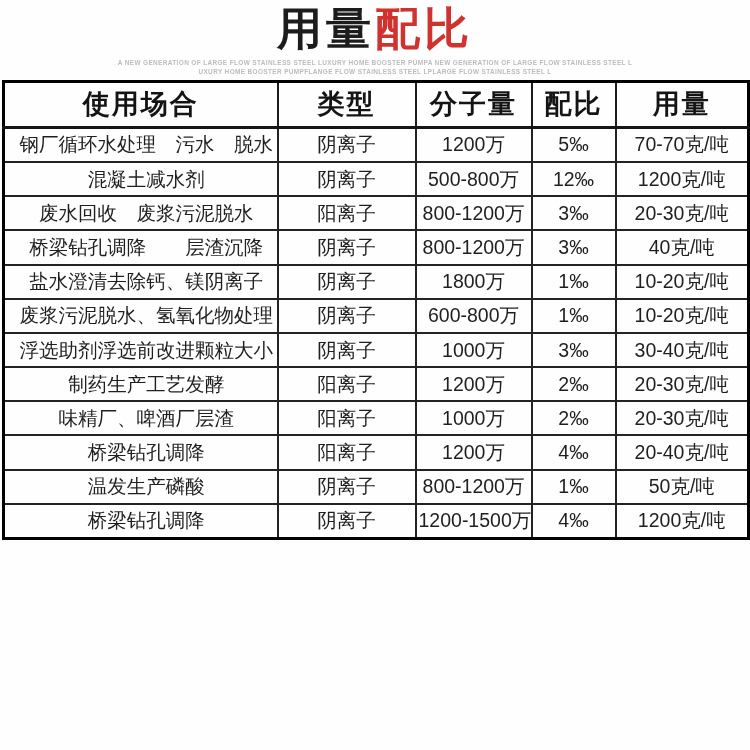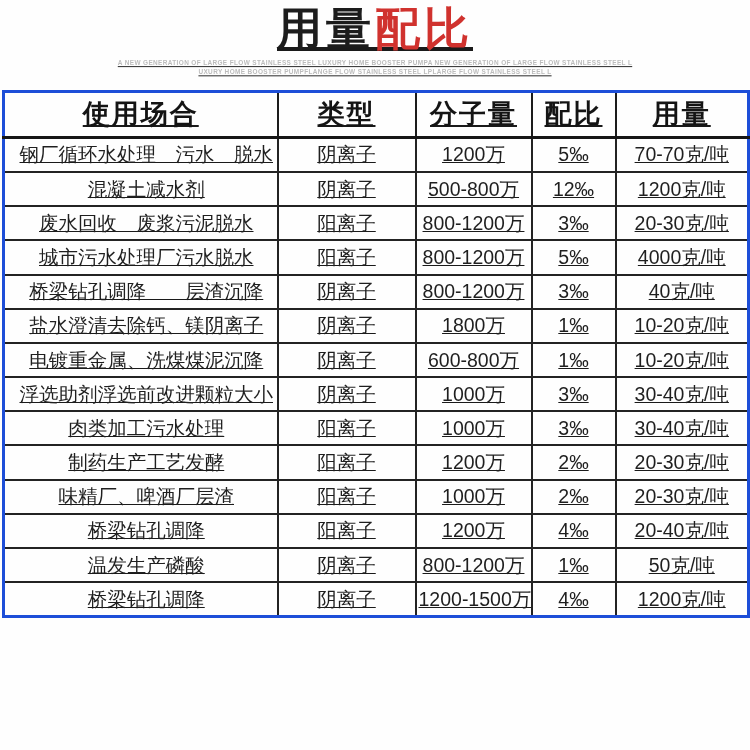--- a/index.html
+++ b/index.html
@@ -10,21 +10,20 @@
     height: 750px;
     overflow: hidden;
     font-family: "Liberation Sans", "DejaVu Sans", sans-serif;
     color: #1a1a1a;
   }
   .page {
     width: 750px;
     height: 750px;
     box-sizing: border-box;
     background: #fefefe;
-    text-decoration: underline;
   }
   .title {
     text-align: center;
     padding-top: 4px;
     font-size: 45px;
     font-weight: bold;
     letter-spacing: 4px;
     line-height: 1.1;
     color: #1c1c1c;
     white-space: nowrap;
@@ -34,25 +33,25 @@
     margin-top: 4px;
     text-align: center;
     font-size: 7px;
     line-height: 1.45;
     color: #bcbcbc;
     letter-spacing: 0.4px;
     font-weight: bold;
     transform: scale(0.92);
   }
   table.ratio-table {
-    margin: 12px auto 0 2px;
+    margin: 2px auto 0 2px;
     width: 745px;
     border-collapse: collapse;
     table-layout: fixed;
-    border: 3px solid #1d4ed8;
+    border: 3px solid #000000;
   }
   .ratio-table col.c0 { width: 274px; }
   .ratio-table col.c1 { width: 138px; }
   .ratio-table col.c2 { width: 116px; }
   .ratio-table col.c3 { width: 84px;  }
   .ratio-table col.c4 { width: 133px; }
   .ratio-table th {
     border: 2px solid #1c1c1c;
     border-bottom: 3px solid #161616;
     height: 43px;
@@ -128,67 +127,53 @@
   </tr>
 
   <tr>
     <td class="c0">废水回收　废浆污泥脱水</td>
     <td class="c1">阳离子</td>
     <td class="c2">800-1200万</td>
     <td class="c3">3‰</td>
     <td class="c4">20-30克/吨</td>
   </tr>
 
-  <tr>
-    <td class="c0">城市污水处理厂污水脱水</td>
-    <td class="c1">阳离子</td>
-    <td class="c2">800-1200万</td>
-    <td class="c3">5‰</td>
-    <td class="c4">4000克/吨</td>
-  </tr>
 
   <tr>
     <td class="c0">桥梁钻孔调降　　层渣沉降</td>
     <td class="c1">阴离子</td>
     <td class="c2">800-1200万</td>
     <td class="c3">3‰</td>
     <td class="c4">40克/吨</td>
   </tr>
 
   <tr>
     <td class="c0">盐水澄清去除钙、镁阴离子</td>
     <td class="c1">阴离子</td>
     <td class="c2">1800万</td>
     <td class="c3">1‰</td>
     <td class="c4">10-20克/吨</td>
   </tr>
 
   <tr>
-    <td class="c0">电镀重金属、洗煤煤泥沉降</td>
+    <td class="c0">废浆污泥脱水、氢氧化物处理</td>
     <td class="c1">阴离子</td>
     <td class="c2">600-800万</td>
     <td class="c3">1‰</td>
     <td class="c4">10-20克/吨</td>
   </tr>
 
   <tr>
     <td class="c0">浮选助剂浮选前改进颗粒大小</td>
     <td class="c1">阴离子</td>
     <td class="c2">1000万</td>
     <td class="c3">3‰</td>
     <td class="c4">30-40克/吨</td>
   </tr>
 
-  <tr>
-    <td class="c0">肉类加工污水处理</td>
-    <td class="c1">阳离子</td>
-    <td class="c2">1000万</td>
-    <td class="c3">3‰</td>
-    <td class="c4">30-40克/吨</td>
-  </tr>
 
   <tr>
     <td class="c0">制药生产工艺发酵</td>
     <td class="c1">阳离子</td>
     <td class="c2">1200万</td>
     <td class="c3">2‰</td>
     <td class="c4">20-30克/吨</td>
   </tr>
 
   <tr>

